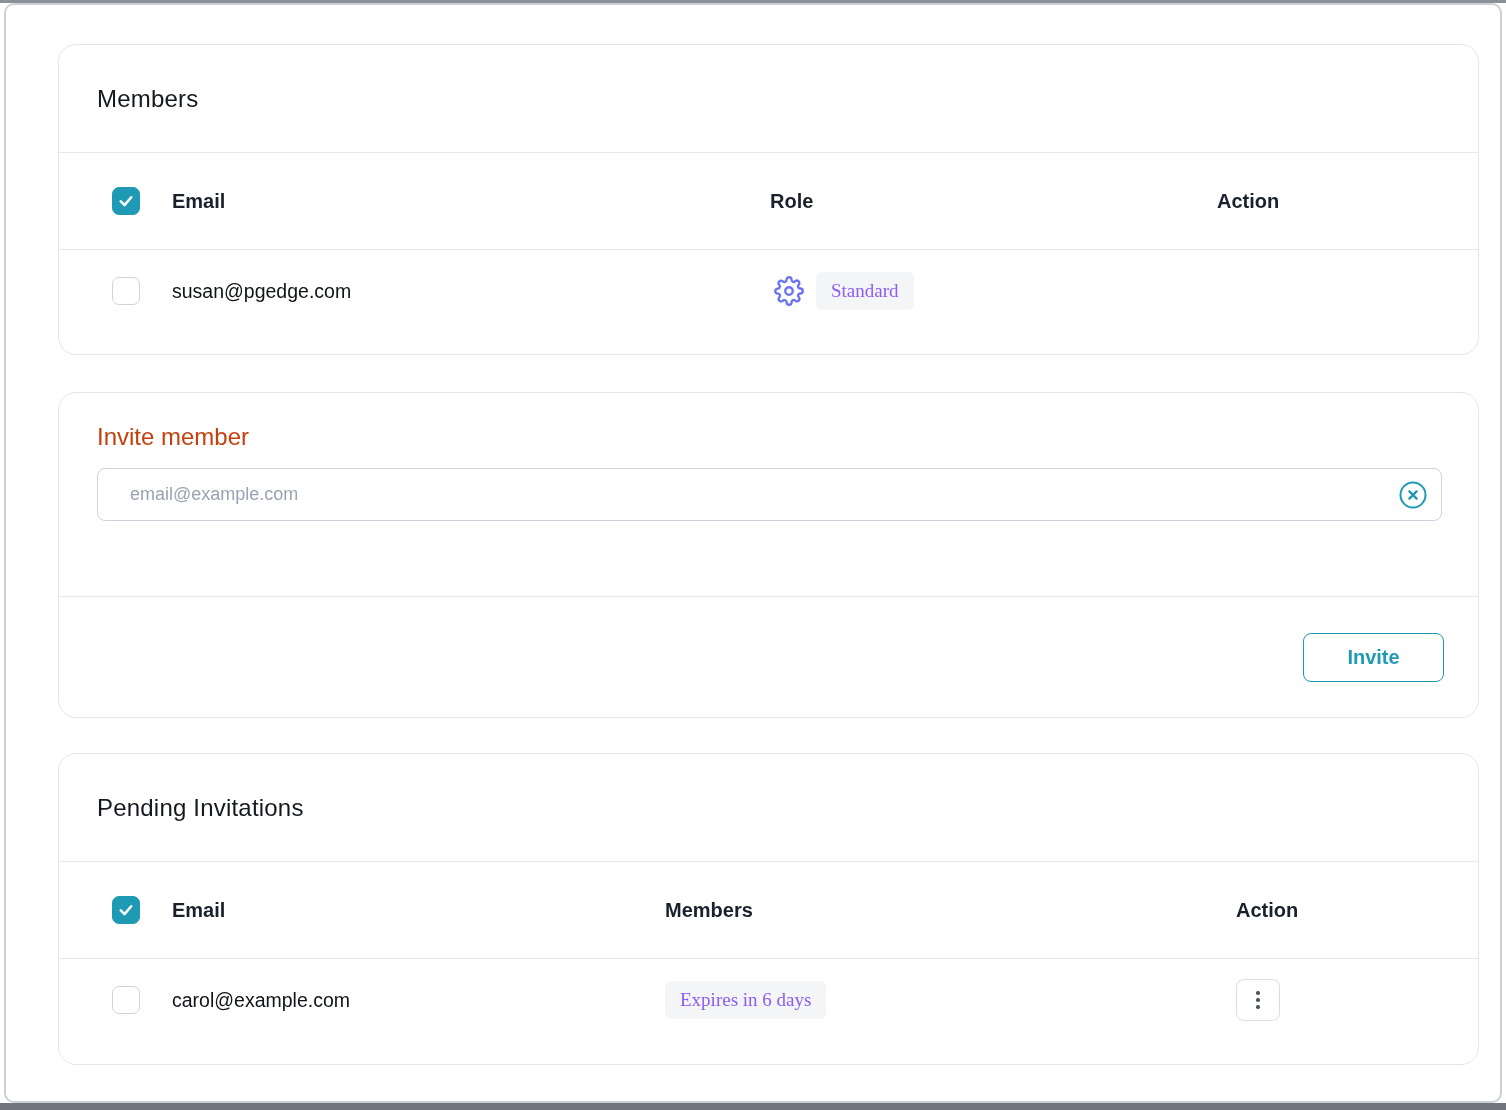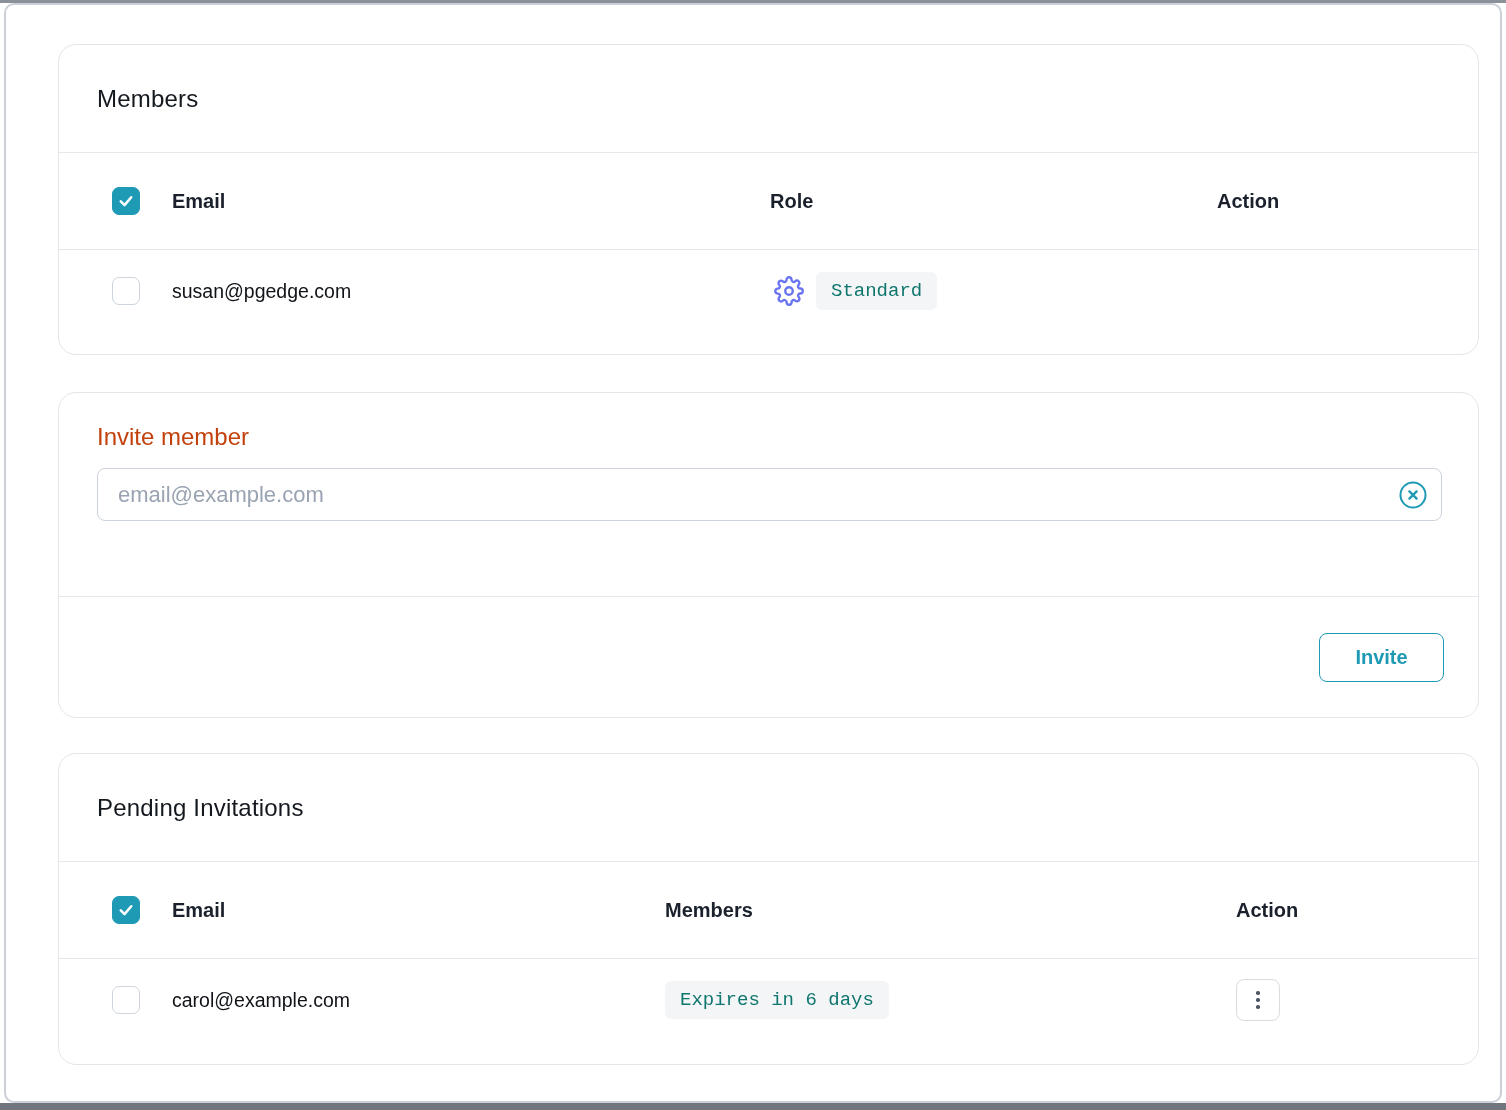--- a/index.html
+++ b/index.html
@@ -52,46 +52,46 @@
   .checkbox.checked { background:var(--accent); border-color:var(--accent); }
   .checkbox.checked svg { display:block; }
 
   .role-cell { display:flex; align-items:center; gap:12px; }
   .gear-icon { width:30px; height:30px; margin-left:4px; flex:0 0 auto; cursor:pointer; }
   .gear-icon svg { width:30px; height:30px; stroke:var(--gear); }
 
   .badge {
     display:inline-block; background:var(--badge-bg);
     border-radius:6px; padding:8px 15px;
-    font-family:Liberation Mono, monospace;
-    font-size:19px; color:#0f766e; white-space:nowrap;
+    font-family:Liberation Serif, serif;
+    font-size:19px; color:#8b5cf6; white-space:nowrap;
   }
 
   
   .invite-head { padding:30px 38px 0 38px; }
   .invite-title { font-size:24px; font-weight:500; color:#c2410c; }
   .invite-sub { margin-top:9px; font-size:19.5px; color:#6b7280; }
   .input-wrap { position:relative; margin:17px 36px 0 38px; }
   .email-input {
     width:100%; height:53px; border:1.5px solid #ccd3dc; border-radius:8px;
-    font-size:22px; color:#111; padding:0 62px 0 20px; outline:none;
+    font-size:18px; color:#111; padding:0 62px 0 32px; outline:none;
     font-family:"Liberation Sans","DejaVu Sans",sans-serif; background:#fff;
   }
   .email-input::placeholder { color:#9aa3b2; }
   .clear-icon {
     position:absolute; right:14px; top:50%; transform:translateY(-50%);
     width:30px; height:30px; cursor:pointer;
   }
   .invite-footer {
     position:absolute; left:0; right:0; bottom:0; height:121px;
     border-top:1px solid #e6e8ec;
     display:flex; align-items:center; justify-content:flex-end; padding-right:34px;
   }
   .invite-button {
-    width:125px; height:49px; background:#fff;
+    width:141px; height:49px; background:#fff;
     border:1.5px solid var(--accent); border-radius:8px;
     color:var(--accent); font-size:20px; font-weight:700;
     font-family:"Liberation Sans","DejaVu Sans",sans-serif; cursor:pointer;
   }
 
   .kebab-button {
     width:44px; height:42px; background:#fff;
     border:1.5px solid #d9dde2; border-radius:8px;
     display:flex; flex-direction:column; align-items:center; justify-content:center;
     gap:3.5px; cursor:pointer;

